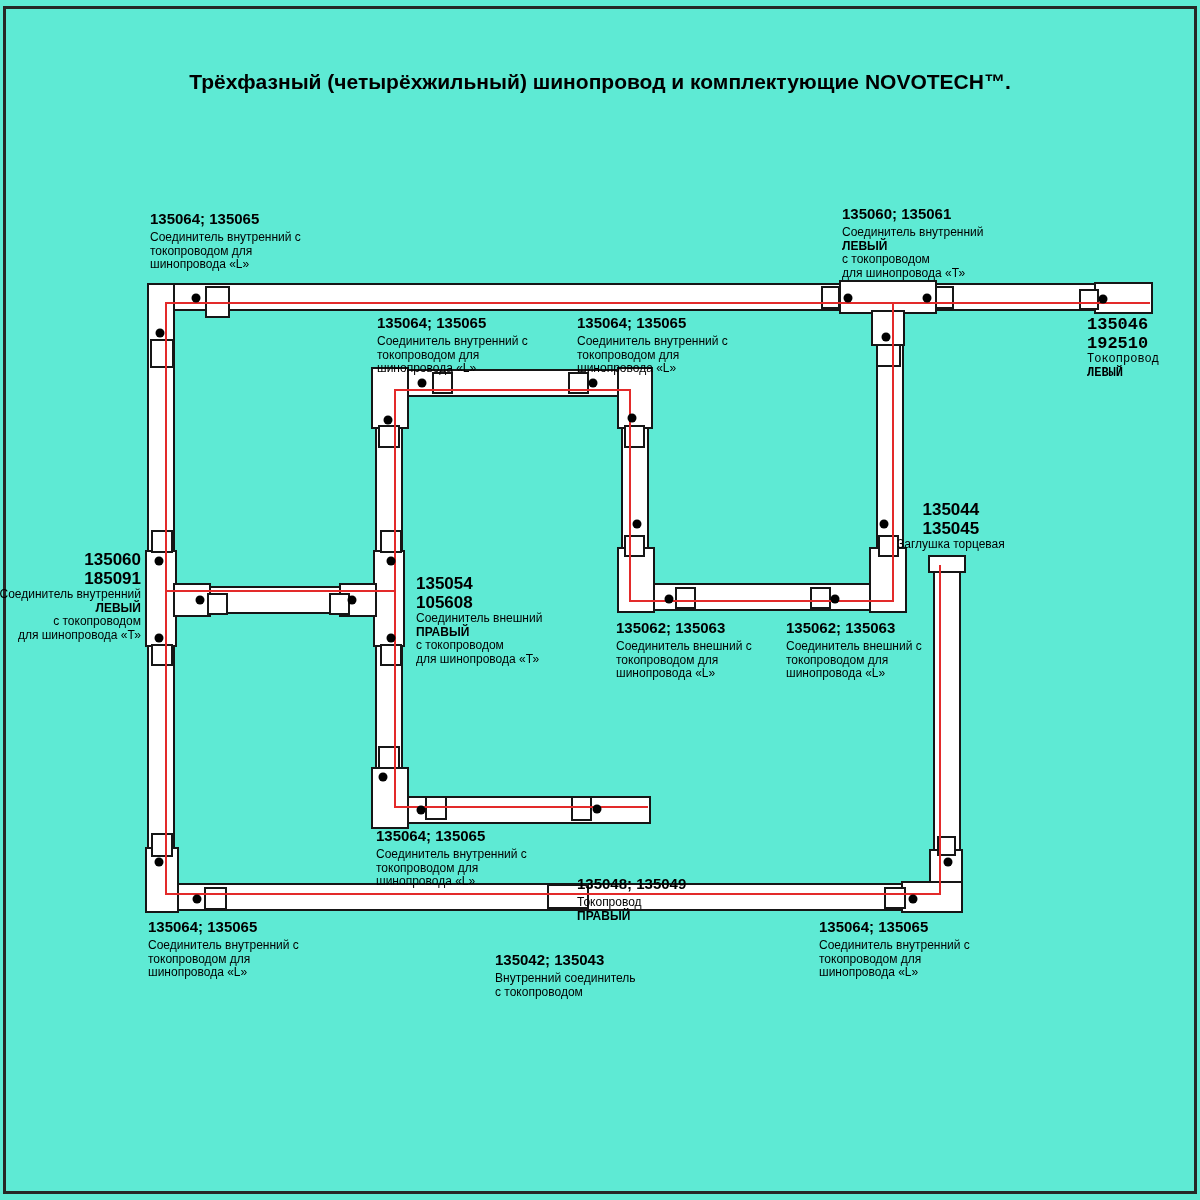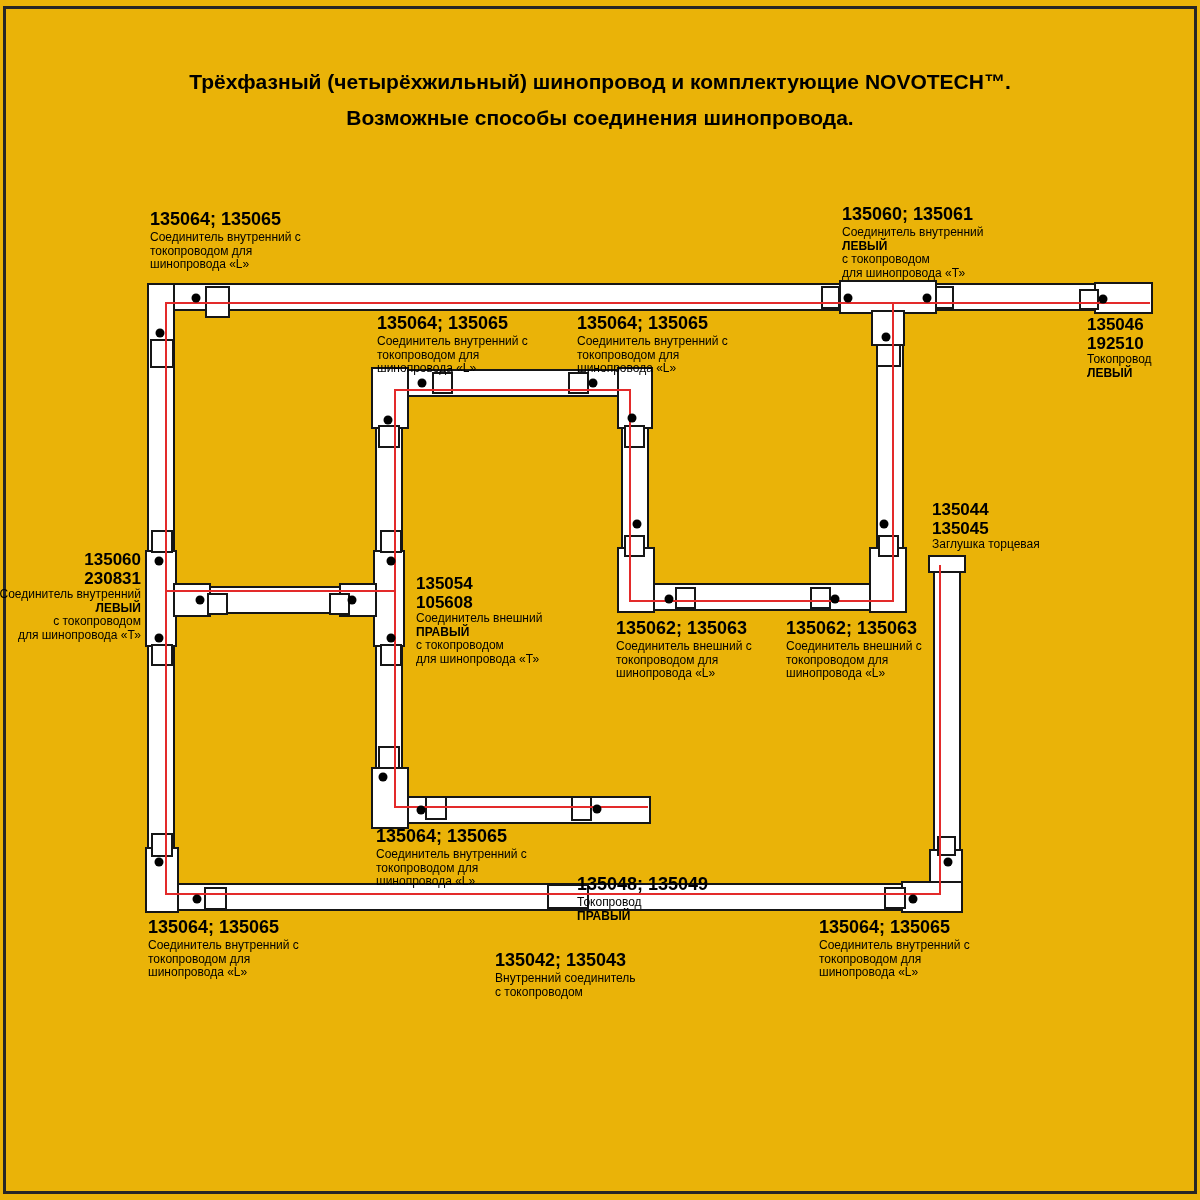--- a/index.html
+++ b/index.html
@@ -1,41 +1,40 @@
 <!DOCTYPE html>
 <html style="--ink: #161616; --red: #e32a2a;"><head>
 <meta charset="utf-8">
 <style>
   html,body{margin:0;padding:0;background:#fff;}
-  #canvas{position:relative;width:1200px;height:1200px;background:#eab308;overflow:hidden;
+  #canvas{position:relative;width:1200px;height:1200px;background:#5eead4;overflow:hidden;
           font-family:"Liberation Sans",sans-serif;}
   #frame{position:absolute;left:3px;top:6px;right:3px;bottom:6px;border:3px solid #262626;pointer-events:none;}
   #title{position:absolute;top:64px;left:0;width:100%;text-align:center;
          font-weight:bold;font-size:21px;line-height:36px;color:#000;}
   #diagram-svg{position:absolute;left:0;top:0;}
   .t{fill:#fff;stroke:var(--ink,#161616);stroke-width:2;}
   .r{fill:none;stroke:var(--red,#e32a2a);stroke-width:2;}
   .d{fill:#000;stroke:none;}
   .lbl{position:absolute;color:#000;}
-  .lbl .code{font-weight:bold;font-size:18px;line-height:20px;white-space:nowrap;}
+  .lbl .code{font-weight:bold;font-size:15px;line-height:20px;white-space:nowrap;}
   .lbl .code2{font-weight:bold;font-size:17px;line-height:19px;white-space:nowrap;}
   .lbl .ln{font-size:12px;line-height:13.5px;white-space:nowrap;}
   .lbl .b{font-weight:bold;}
   .lbl.ra{text-align:right;}
   .lbl .code{margin-bottom:2px;}
 </style>
 </head>
 <body>
 
 <div id="canvas">
   <div id="frame"></div>
 
   <div id="title">
     <div>Трёхфазный (четырёхжильный) шинопровод и комплектующие NOVOTECH™.</div>
-    <div>Возможные способы соединения шинопровода.</div>
   </div>
 
   <svg id="diagram-svg" width="1200" height="1200" viewBox="0 0 1200 1200">
 
     <g>
       <rect class="t" x="150" y="284" width="945" height="26"></rect>
       <rect class="t" x="148" y="284" width="26" height="626"></rect>
       <rect class="t" x="148" y="884" width="812" height="26"></rect>
       <rect class="t" x="934" y="570" width="26" height="340"></rect>
       <rect class="t" x="877" y="312" width="26" height="298"></rect>
@@ -142,21 +141,21 @@
   </div>
 
   <div class="lbl" style="left:820px;top:204px;margin-left:22px;">
     <div class="code">135060; 135061</div>
     <div class="ln">Соединитель внутренний</div>
     <div class="ln b">ЛЕВЫЙ</div>
     <div class="ln">с токопроводом</div>
     <div class="ln">для шинопровода «Т»</div>
   </div>
 
-  <div class="lbl" style="left:1087px;top:315px;">
+  <div class="lbl" style="left:1087px;top:315px;font-family:Liberation Mono, monospace;">
     <div class="code2">135046</div>
     <div class="code2">192510</div>
     <div class="ln">Токопровод</div>
     <div class="ln b">ЛЕВЫЙ</div>
   </div>
 
   <div class="lbl" style="left:377px;top:313px;">
     <div class="code">135064; 135065</div>
     <div class="ln">Соединитель внутренний с</div>
     <div class="ln">токопроводом для</div>
@@ -165,21 +164,21 @@
 
   <div class="lbl" style="left:577px;top:313px;">
     <div class="code">135064; 135065</div>
     <div class="ln">Соединитель внутренний с</div>
     <div class="ln">токопроводом для</div>
     <div class="ln">шинопровода «L»</div>
   </div>
 
   <div class="lbl ra" style="right:1059px;top:550px;">
     <div class="code2">135060</div>
-    <div class="code2">230831</div>
+    <div class="code2">185091</div>
     <div class="ln">Соединитель внутренний</div>
     <div class="ln b">ЛЕВЫЙ</div>
     <div class="ln">с токопроводом</div>
     <div class="ln">для шинопровода «Т»</div>
   </div>
 
   <div class="lbl" style="left:416px;top:550px;margin-top:24px;">
     <div class="code2">135054</div>
     <div class="code2">105608</div>
     <div class="ln">Соединитель внешний</div>
@@ -195,21 +194,21 @@
     <div class="ln">шинопровода «L»</div>
   </div>
 
   <div class="lbl" style="left:786px;top:618px;">
     <div class="code">135062; 135063</div>
     <div class="ln">Соединитель внешний с</div>
     <div class="ln">токопроводом для</div>
     <div class="ln">шинопровода «L»</div>
   </div>
 
-  <div class="lbl" style="left:932px;top:500px;">
+  <div class="lbl" style="left:897px;top:500px;text-align:center;">
     <div class="code2">135044</div>
     <div class="code2">135045</div>
     <div class="ln">Заглушка торцевая</div>
   </div>
 
   <div class="lbl" style="left:376px;top:826px;">
     <div class="code">135064; 135065</div>
     <div class="ln">Соединитель внутренний с</div>
     <div class="ln">токопроводом для</div>
     <div class="ln">шинопровода «L»</div>

